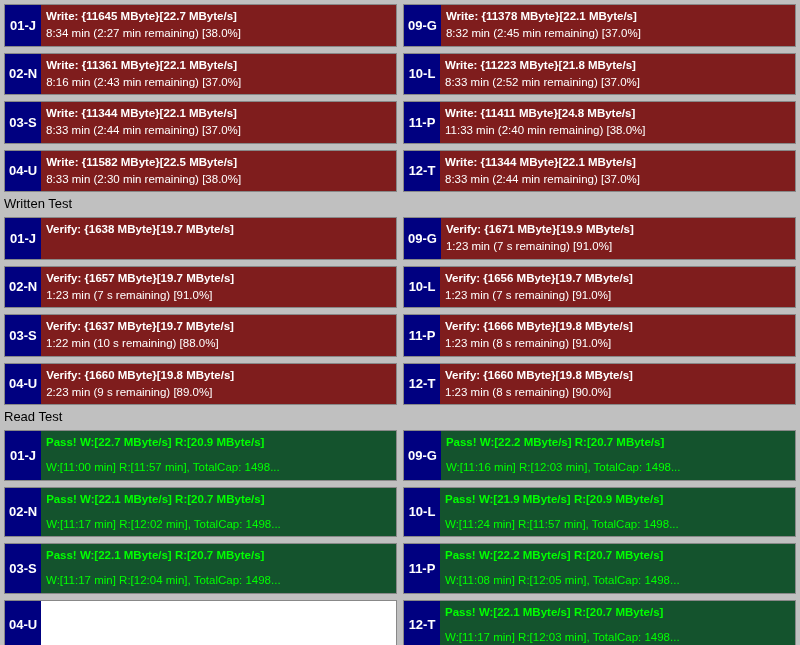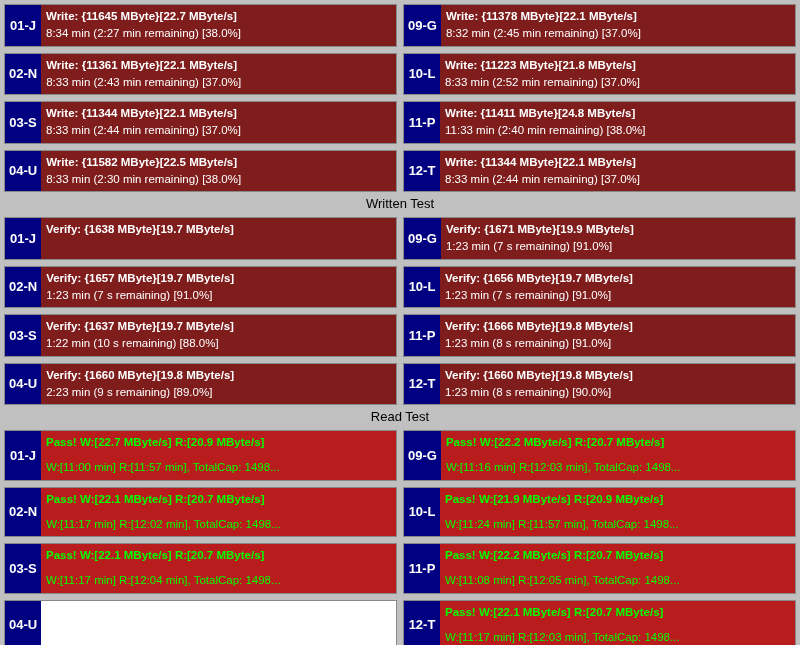--- a/index.html
+++ b/index.html
@@ -12,21 +12,20 @@
     }
     .main-container {
       width: 800px;
       background: #c0c0c0;
       padding: 4px;
     }
     .section {
       margin-bottom: 2px;
     }
     .section-label {
-      text-align: center;
       background: #c0c0c0;
       padding: 4px 0;
       font-size: 13px;
       font-weight: normal;
       color: #000;
     }
     .grid-2col {
       display: grid;
       grid-template-columns: 1fr 1fr;
       gap: 6px;
@@ -80,21 +79,21 @@
       color: #fff;
       font-weight: bold;
       font-size: 13px;
       display: flex;
       align-items: center;
       justify-content: center;
       min-width: 36px;
       padding: 2px 4px;
     }
     .pass-info {
-      background: #b91c1c;
+      background: #14532d;
       color: #7fff7f;
       flex: 1;
       padding: 3px 5px;
       font-size: 11.5px;
       line-height: 1.5;
     }
     .pass-info .line1 {
       font-weight: bold;
       color: #00ff00;
       white-space: nowrap;
@@ -132,21 +131,21 @@
           <div class="device-id">09-G</div>
           <div class="device-info">
             <div class="line1">Write: {11378 MByte}[22.1 MByte/s]</div>
             <div class="line2">8:32 min (2:45 min remaining)  [37.0%]</div>
           </div>
         </div>
         <div class="device-cell">
           <div class="device-id">02-N</div>
           <div class="device-info">
             <div class="line1">Write: {11361 MByte}[22.1 MByte/s]</div>
-            <div class="line2">8:33 min (2:43 min remaining)  [37.0%]</div>
+            <div class="line2">8:16 min (2:43 min remaining)  [37.0%]</div>
           </div>
         </div>
         <div class="device-cell">
           <div class="device-id">10-L</div>
           <div class="device-info">
             <div class="line1">Write: {11223 MByte}[21.8 MByte/s]</div>
             <div class="line2">8:33 min (2:52 min remaining)  [37.0%]</div>
           </div>
         </div>
         <div class="device-cell">

